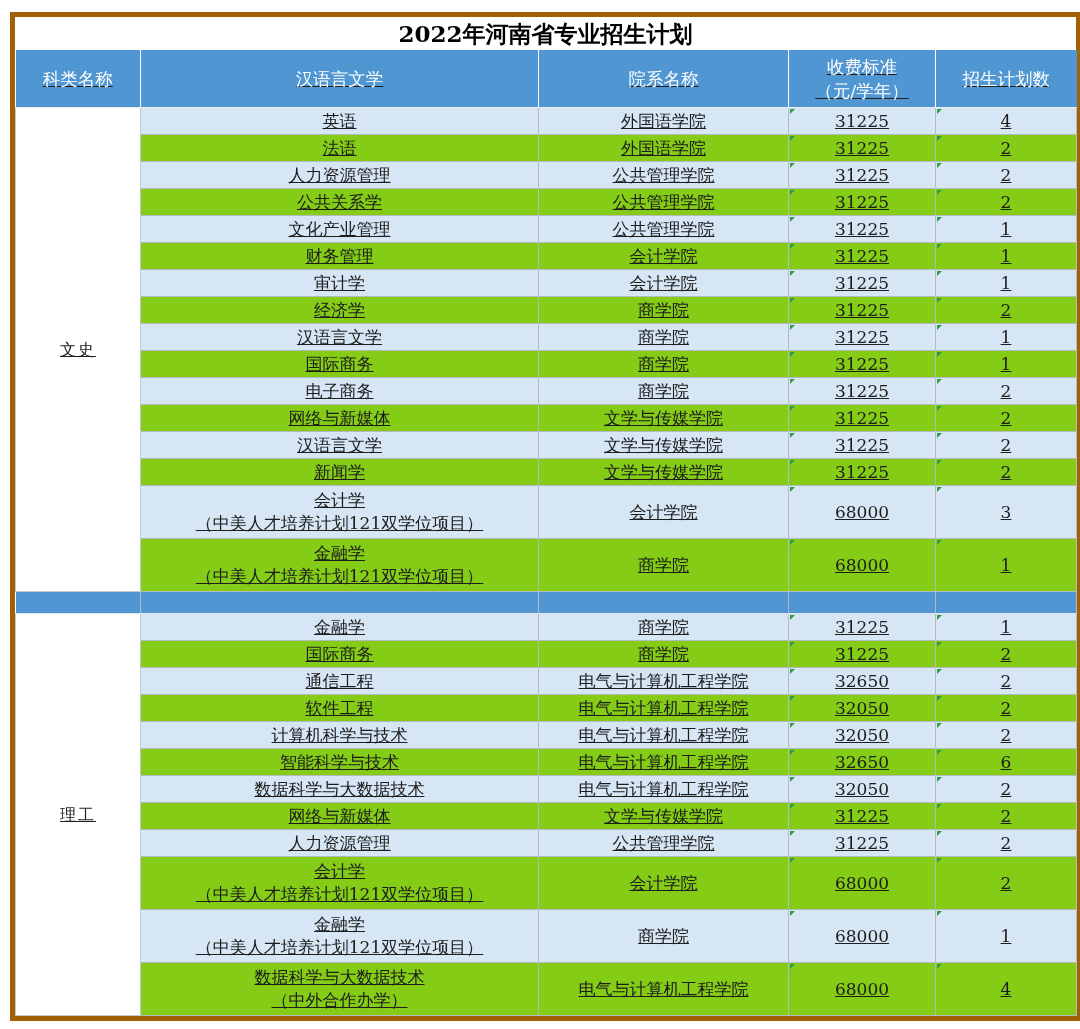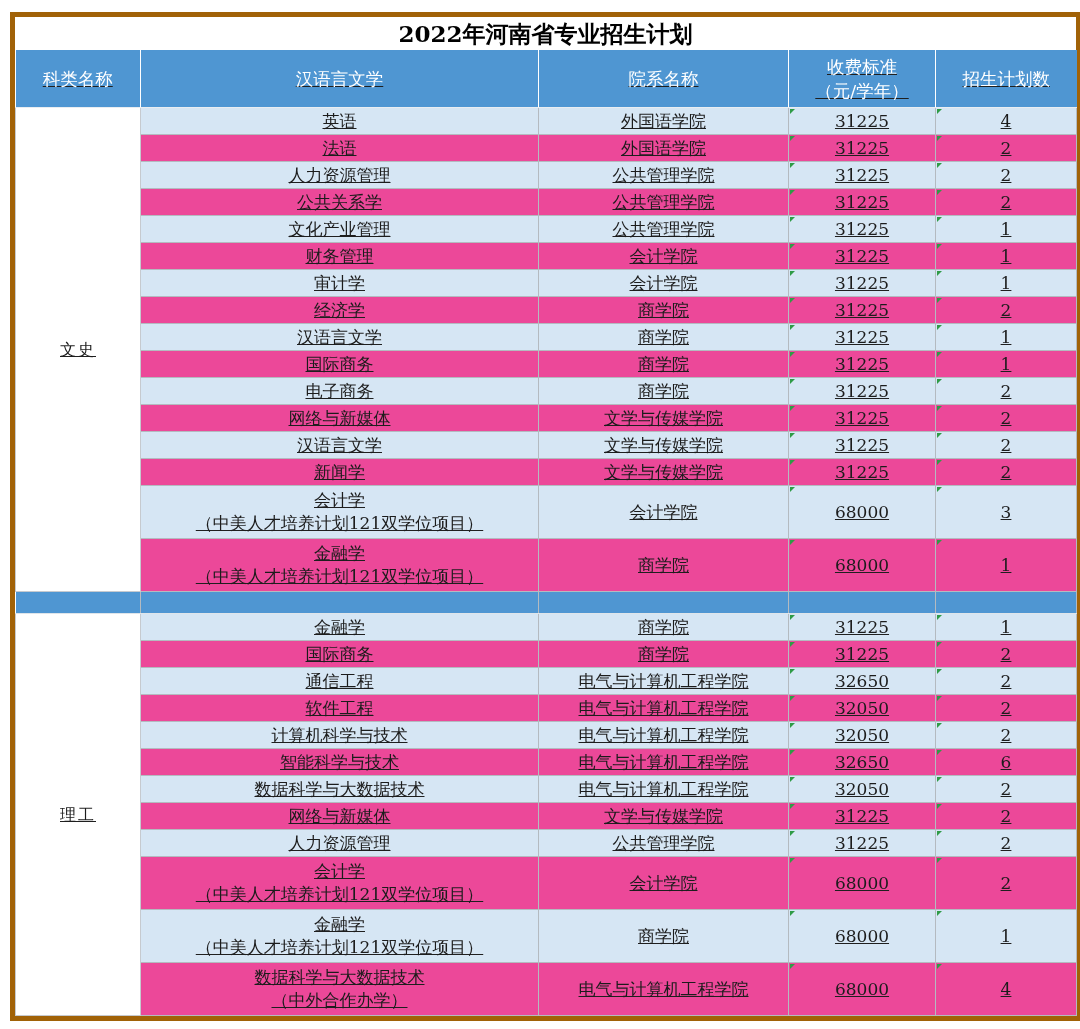--- a/index.html
+++ b/index.html
@@ -51,21 +51,21 @@
   thead th:first-child { border-left: none; }
   
   tbody td {
     border: 1px solid #b4bac0;
     line-height: 23px;
     color: #1c1c1c;
   }
   tbody tr.single td { height: 26px; }
   tbody tr.tall td { height: 52px; }
   tbody tr.stripe td { background: #d6e6f4; margin-left: 32px; }
-  tbody tr.plain td { background: #ec4899; }
+  tbody tr.plain td { background: #84cc16; }
   td.category {
     background: #ffffff !important;
     font-size: 16px;
     letter-spacing: 2px;
     border: 1px solid #c6cacf;
     border-top: none;
   }
   
   tbody.sep td {
     height: 21px;

